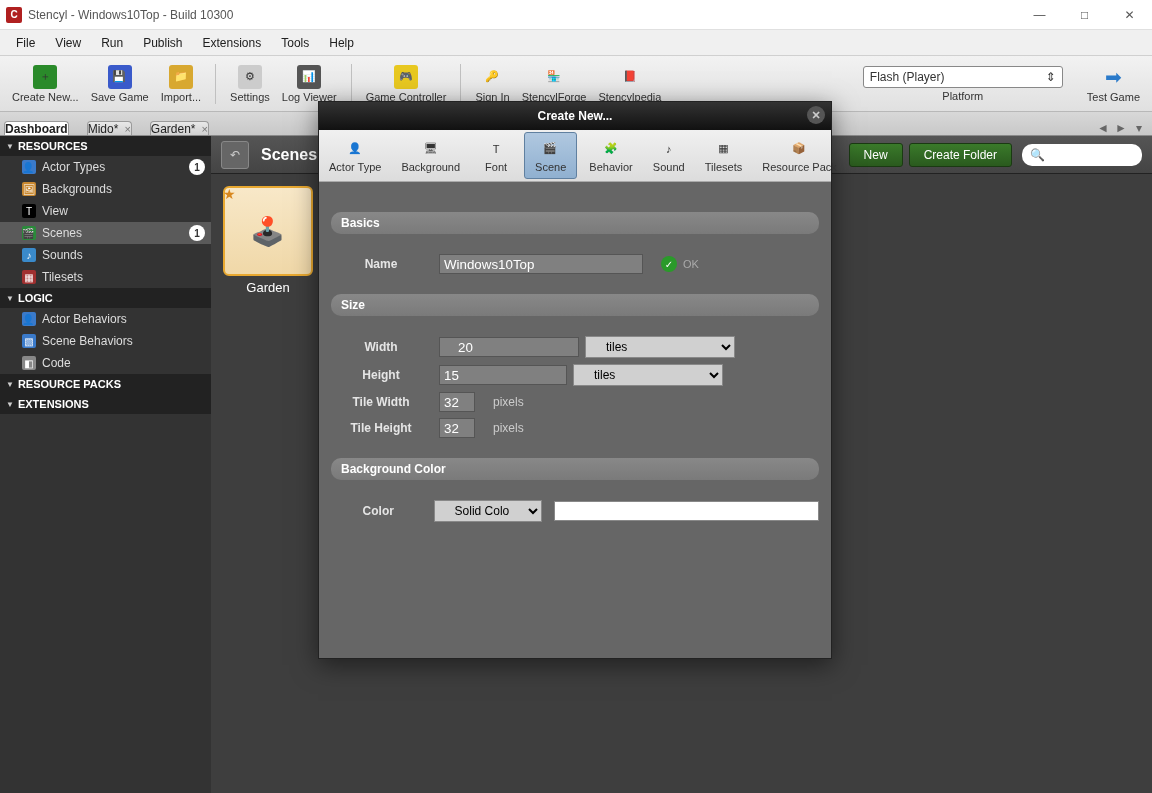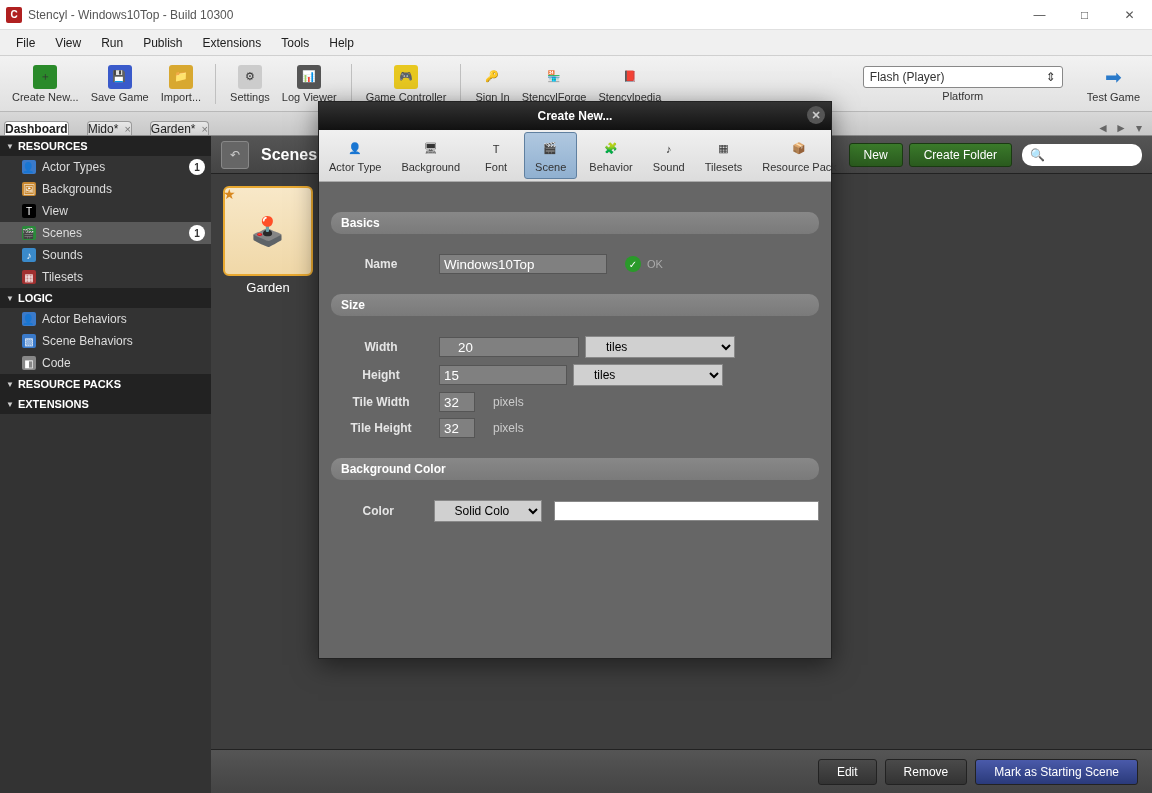--- a/index.html
+++ b/index.html
@@ -237,31 +237,20 @@
     </div>
     <div class="content-body">
       <div class="scene-card">
         <div class="scene-thumb">
           <span class="star">★</span>
           <span style="font-size:28px;">🕹️</span>
         </div>
         <div class="scene-label">Garden</div>
       </div>
     </div>
-    <div class="content-footer">
-      <div class="ftr-btn">
-          <span>Edit</span>
-        </div>
-      <div class="ftr-btn">
-          <span>Remove</span>
-        </div>
-      <div class="ftr-btn primary">
-          <span>Mark as Starting Scene</span>
-        </div>
-    </div>
   </div>
 </div>
 
 <div class="modal">
   <div class="modal-title">
     <span>Create New...</span>
     <div class="close">✕</div>
   </div>
   <div class="modal-tabs" id="modal-tabs">
       <div class="mtab">
@@ -294,21 +283,21 @@
       </div>
       <div class="mtab">
         <div class="ic">📦</div>
         <span>Resource Pack</span>
       </div>
     </div>
   <div class="modal-body">
     <div class="section-hdr">Basics</div>
     <div class="form-row">
       <label>Name</label>
-      <input type="text" style="width: 168px;" value="Windows10Top">
+      <input type="text" style="width: 204px;" value="Windows10Top">
       <div class="ok-ind">✓</div>
       <span class="ok-txt">OK</span>
     </div>
 
     <div class="section-hdr">Size</div>
     <div class="form-row">
       <label>Width</label>
       <input type="text" style="width: 140px; padding-left: 18px;" value="20">
       <select style="margin-left:6px;"><option>tiles</option></select>
     </div>

